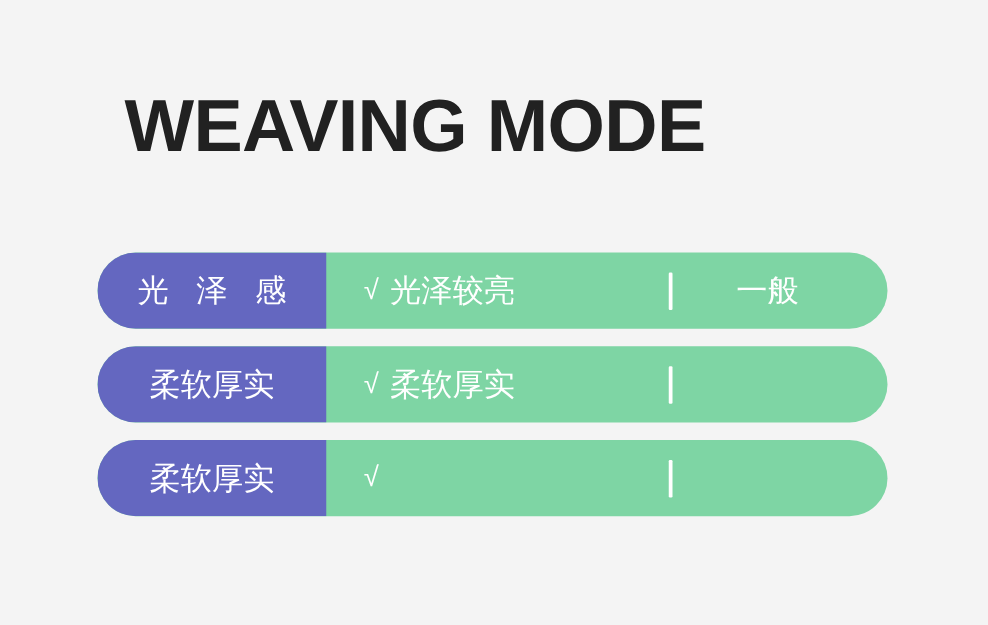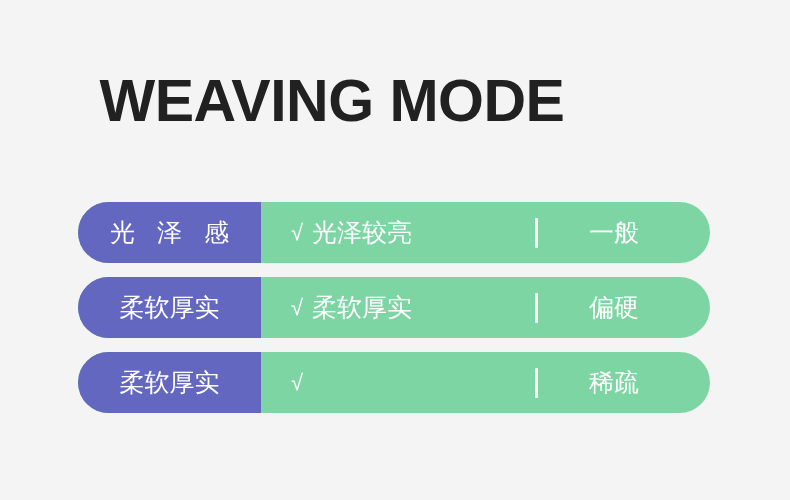--- a/index.html
+++ b/index.html
@@ -151,29 +151,27 @@
     </div>
 
     <div class="row">
       <div class="row-label">柔软厚实</div>
       <div class="row-options">
         <div class="opt opt-primary">
           <span class="check-mark">√</span>
           <span>柔软厚实</span>
         </div>
         <div class="opt-divider"></div>
-        <div class="opt opt-secondary">偏硬</div>
       </div>
     </div>
 
     <div class="row">
       <div class="row-label">柔软厚实</div>
       <div class="row-options">
         <div class="opt opt-primary">
           <span class="check-mark">√</span>
         </div>
         <div class="opt-divider"></div>
-        <div class="opt opt-secondary">稀疏</div>
       </div>
     </div>
 
   </div>
 </div>
 
 </body></html>

